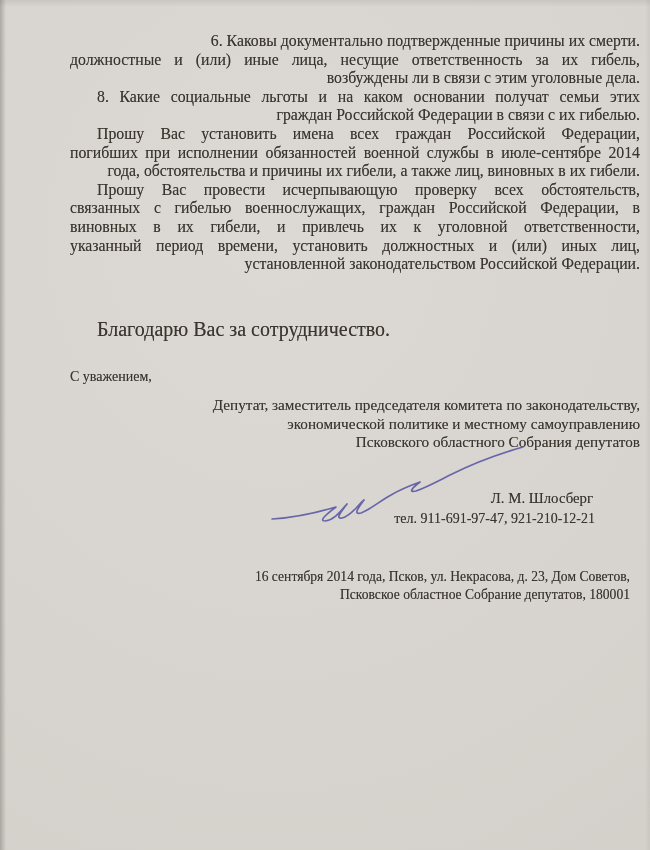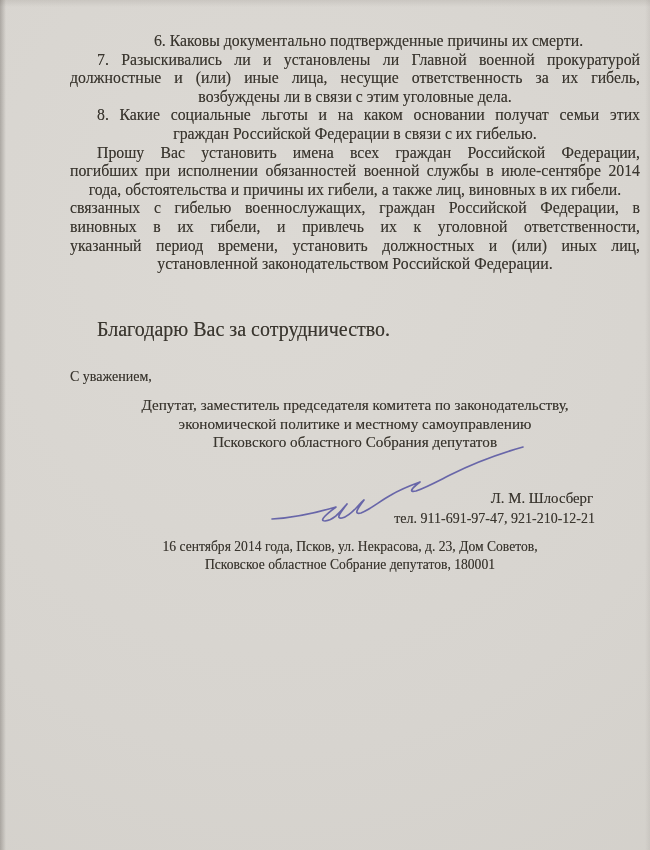--- a/index.html
+++ b/index.html
@@ -15,21 +15,21 @@
       linear-gradient(180deg, rgba(120,114,106,.16) 0px, rgba(120,114,106,0) 7px),
       linear-gradient(270deg, rgba(110,104,98,.10) 0px, rgba(110,104,98,0) 5px),
       radial-gradient(130% 110% at 42% 28%, #dcd9d4 0%, #d7d4cf 55%, #d1cec8 100%);
   }
   .txt{ text-shadow:0 0 0.6px rgba(58,54,47,.55); }
   
   .body{
     position:absolute; left:70px; top:32px; width:570px;
     font-size:15.8px; line-height:18.6px;
   }
-  .ln{ text-align:center; white-space:normal; }
+  .ln{ text-align:right; white-space:normal; }
   .ln.fill{ text-align:justify; text-align-last:justify; text-justify:inter-word; }
   .ln.ind{ padding-left:27px; }
   .thanks{
     position:absolute; left:70px; top:320px; width:570px;
     padding-left:27px; box-sizing:border-box;
     font-size:20px; line-height:18.6px;
   }
   .salutation{
     position:absolute; left:70px; top:368px; width:570px;
     font-size:14px; line-height:18.6px;
@@ -43,39 +43,39 @@
   }
   .sig-name{
     position:absolute; right:57px; top:489px;
     font-size:14.8px; line-height:18px; 
   }
   .sig-phone{
     position:absolute; right:55px; top:510px;
     font-size:14px; line-height:17px; 
   }
   .footer{
-    position:absolute; left:70px; top:538px; width:560px;
+    position:absolute; left:70px; top:568px; width:560px;
     font-size:13.6px; line-height:17.5px;
   }
 </style>
 </head>
 <body>
 
 <div class="page">
 
   <div class="body txt">
     <div class="ln ind">6. Каковы документально подтвержденные причины их смерти.</div>
-    <div class="ln ind fill">7. Разыскивались ли и установлены ли Главной военной прокуратурой</div>
     <div class="ln fill">должностные и (или) иные лица, несущие ответственность за их гибель,</div>
     <div class="ln">возбуждены ли в связи с этим уголовные дела.</div>
     <div class="ln ind fill">8. Какие социальные льготы и на каком основании получат семьи этих</div>
     <div class="ln">граждан Российской Федерации в связи с их гибелью.</div>
     <div class="ln ind fill">Прошу Вас установить имена всех граждан Российской Федерации,</div>
     <div class="ln fill">погибших при исполнении обязанностей военной службы в июле-сентябре 2014</div>
     <div class="ln">года, обстоятельства и причины их гибели, а также лиц, виновных в их гибели.</div>
+    <div class="ln ind fill">Прошу Вас провести исчерпывающую проверку всех обстоятельств,</div>
     <div class="ln fill">связанных с гибелью военнослужащих, граждан Российской Федерации, в</div>
     <div class="ln fill">виновных в их гибели, и привлечь их к уголовной ответственности,</div>
     <div class="ln fill">указанный период времени, установить должностных и (или) иных лиц,</div>
     <div class="ln">установленной законодательством Российской Федерации.</div>
   </div>
 
   <div class="thanks txt">Благодарю Вас за сотрудничество.</div>
 
   <div class="salutation txt">С уважением,</div>
 

